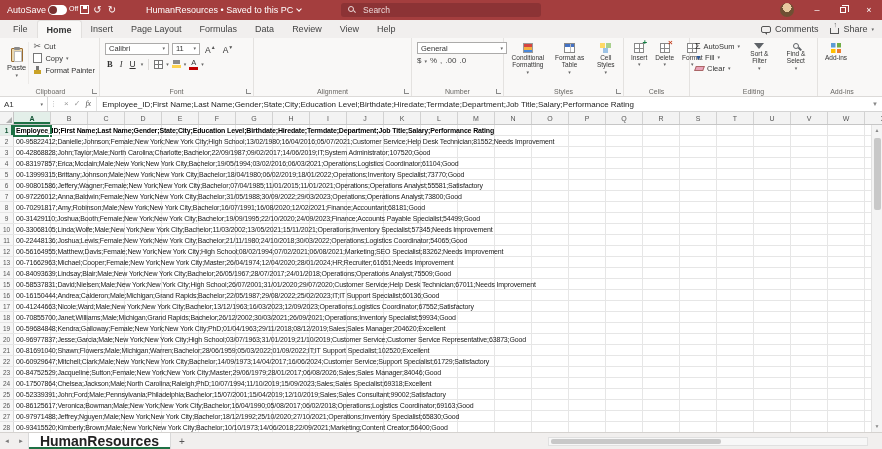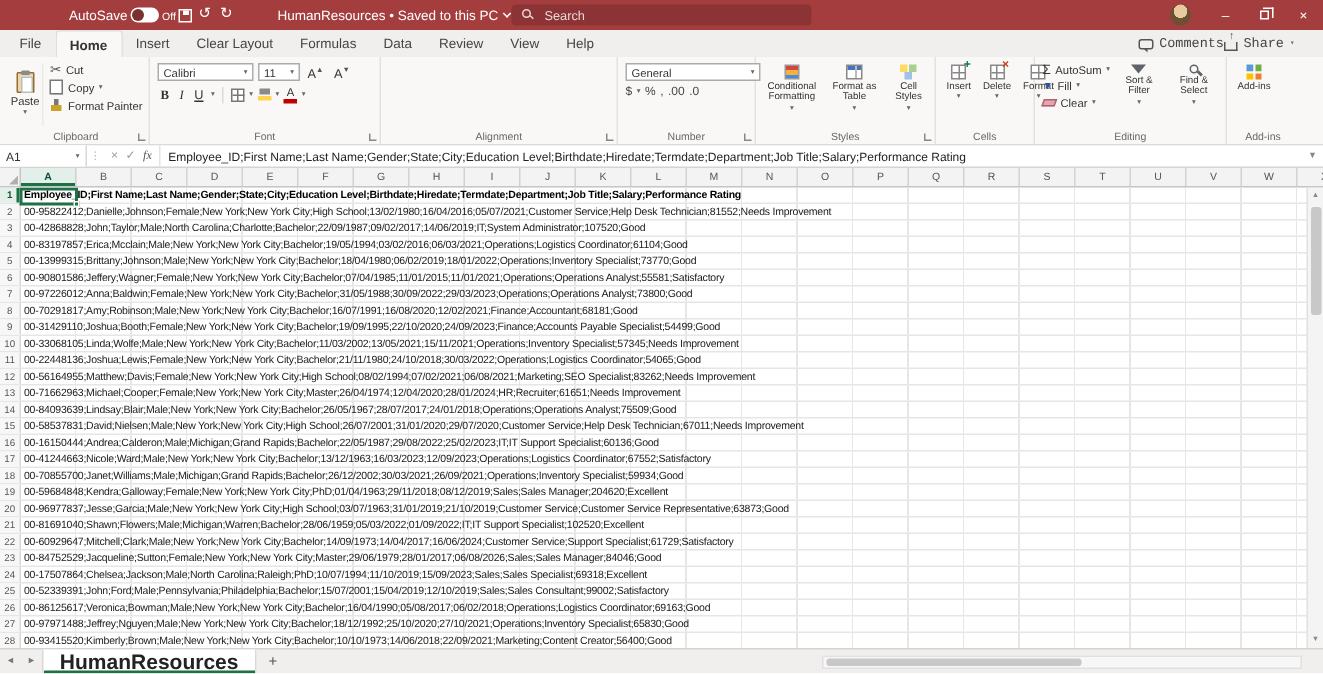--- a/index.html
+++ b/index.html
@@ -1,21 +1,21 @@
 <!DOCTYPE html>
 <html style="--titlebar-red: #A43E3E; --search-box-red: #8C3335; --selection-green: #1E7145; --header-selected-bg: #E3EFE9; --font-color-red: #C00000; --fill-yellow: #FFD34D;"><head>
 <meta charset="utf-8">
 <style>
   *{margin:0;padding:0;box-sizing:border-box;}
   html,body{width:882px;height:449px;overflow:hidden;font-family:"Liberation Sans",sans-serif;background:#fff;}
   .app{position:relative;width:882px;height:449px;background:#fff;overflow:hidden;}
 
   
   .titlebar{position:absolute;left:0;top:0;width:882px;height:20px;background:var(--titlebar-red,#A43E3E);display:flex;align-items:center;color:#fff;font-size:9px;padding-left:7px;}
-  .tbg{display:flex;align-items:flex-end;gap:2px;margin-left:39px;}
+  .tbg{display:flex;align-items:flex-start;gap:2px;}
   .toggle{width:19px;height:10px;border-radius:6px;background:#fff;display:flex;align-items:center;padding:0 1px;}
   .knob{width:8px;height:8px;border-radius:50%;background:#7a3030;}
   .tstate{font-size:7px;}
   .i-save{width:9px;height:9px;border:1px solid #fff;display:inline-block;position:relative;}
   .i-save::before{content:"";position:absolute;left:2px;top:0;width:4px;height:3px;background:#fff;}
   .tbtn{background:none;border:none;color:#fff;font-size:10px;line-height:1;cursor:default;padding:0 2px;}
   .doc-title{margin-left:28px;display:flex;align-items:center;gap:4px;white-space:nowrap;}
   .chev{width:4px;height:4px;border-right:1px solid currentColor;border-bottom:1px solid currentColor;transform:rotate(45deg);display:inline-block;margin-top:-2px;}
   .search{position:absolute;left:50%;top:3px;transform:translateX(-50%);width:200px;height:14px;background:var(--search-box-red,#8C3335);border:none;border-radius:3px;color:#fff;font-size:8.5px;padding-left:22px;outline:none;font-family:"Liberation Sans",sans-serif;}
   .search::placeholder{color:#EBD8D8;}
@@ -25,21 +25,21 @@
   .avatar{width:14px;height:14px;border-radius:50%;background:radial-gradient(circle at 50% 32%,#E8C9A0 0 38%,#6F4F33 39% 100%);margin-right:10px;}
   .winbtn{width:26px;height:20px;display:flex;align-items:center;justify-content:center;color:#fff;font-size:9px;}
   .i-restore{width:6px;height:6px;border:1px solid #fff;position:relative;display:inline-block;}
   .i-restore::before{content:"";position:absolute;left:1px;top:-3px;width:6px;height:6px;border-top:1px solid #fff;border-right:1px solid #fff;}
 
   
   .tabsrow{position:absolute;left:0;top:20px;width:882px;height:18px;background:#F1EFEE;display:flex;align-items:stretch;padding-left:4px;font-size:9px;color:#444;}
   .rtabs{display:flex;align-items:stretch;}
   .rtab{padding:0 9px;display:flex;align-items:center;cursor:default;white-space:nowrap;}
   .rtab.active{background:#F9F8F7;border:1px solid #E1DFDD;border-bottom:none;border-radius:3px 3px 0 0;font-weight:bold;color:#333;}
-  .tabs-right{margin-left:auto;display:flex;align-items:center;padding-right:19px;color:#444;font-family:Liberation Mono, monospace;}
+  .tabs-right{margin-left:auto;display:flex;align-items:center;gap:12px;padding-right:8px;color:#444;}
   .trbtn{display:flex;align-items:center;gap:4px;}
   .i-comment{width:10px;height:7px;border:1px solid #555;border-radius:2px;display:inline-block;position:relative;}
   .i-comment::after{content:"";position:absolute;left:2px;bottom:-3px;border-left:3px solid transparent;border-top:3px solid #555;}
   .i-share{position:relative;width:9px;height:6px;border:1px solid #555;border-top:none;display:inline-block;margin-top:4px;}
   .i-share::after{content:"↑";position:absolute;left:2px;top:-7px;font-size:7px;color:#555;}
 
   
   .ribbon{position:absolute;left:0;top:38px;width:882px;height:59px;background:#F9F8F7;border-bottom:1px solid #DCDAD8;display:flex;padding-left:2px;}
   .rgroup{position:relative;border-right:1px solid #E4E2E0;padding:4px 4px 12px 5px;display:flex;gap:4px;flex:0 0 auto;}
   .rg-label{position:absolute;left:0;right:0;bottom:1px;text-align:center;font-size:7px;color:#6a6865;}
@@ -86,21 +86,21 @@
   .i-sigma{font-size:9px;color:#333;line-height:1;}
   .i-filldown{font-size:7px;color:#2B579A;line-height:1;}
   .i-eraser{width:9px;height:5px;display:inline-block;background:#E8A2B8;border:1px solid #A66;transform:skewX(-20deg);}
   .i-funnel{width:0;height:0;border-left:5px solid transparent;border-right:5px solid transparent;border-top:6px solid #5f6368;display:inline-block;}
   .i-mag{width:6px;height:6px;border:1.5px solid #5f6368;border-radius:50%;display:inline-block;position:relative;}
   .i-mag::after{content:"";position:absolute;width:4px;height:1.5px;background:#5f6368;right:-4px;bottom:-1px;transform:rotate(45deg);}
   .i-puzzle{width:10px;height:10px;display:inline-block;background:linear-gradient(#5B9BD5,#5B9BD5) 0 0/4.5px 4.5px no-repeat,linear-gradient(#70AD47,#70AD47) 5.5px 0/4.5px 4.5px no-repeat,linear-gradient(#FFC000,#FFC000) 0 5.5px/4.5px 4.5px no-repeat,linear-gradient(#ED7D31,#ED7D31) 5.5px 5.5px/4.5px 4.5px no-repeat;}
 
   
   .formulabar{position:absolute;left:0;top:97px;width:882px;height:15px;background:#fff;border-bottom:1px solid #D4D4D4;display:flex;align-items:stretch;font-size:8px;color:#333;}
-  .namebox{width:58px;border-right:1px solid #D8D8D8;display:flex;align-items:center;justify-content:space-between;padding:0 4px;background:#fff;}
+  .namebox{width:48px;border-right:1px solid #D8D8D8;display:flex;align-items:center;justify-content:space-between;padding:0 4px;background:#fff;}
   .fb-dots{display:flex;align-items:center;color:#AAA;font-size:7px;padding:0 2px;}
   .fb-btns{display:flex;align-items:center;gap:5px;padding:0 5px;border-right:1px solid #E4E4E4;}
   .fbico{color:#9A9A9A;font-size:8px;line-height:1;}
   .fbico.fx{font-style:italic;font-family:"Liberation Serif",serif;color:#555;}
   .fb-input{flex:1;display:flex;align-items:center;padding-left:5px;white-space:nowrap;overflow:hidden;font-size:8px;color:#222;}
   .fb-expand{width:14px;display:flex;align-items:center;justify-content:center;color:#888;font-size:6px;}
 
   
   .sheet{position:absolute;left:0;top:112px;width:882px;height:320px;overflow:hidden;background:#fff;}
   .colheaders{display:flex;height:13px;background:#F3F3F3;border-bottom:1px solid #C6C6C6;}
@@ -160,21 +160,21 @@
         </span>
       <span class="winbtn">×</span>
     </div>
   </div>
 
   <div class="tabsrow">
     <div class="rtabs">
         <div class="rtab">File</div>
         <div class="rtab active">Home</div>
         <div class="rtab">Insert</div>
-        <div class="rtab">Clear Layout</div>
+        <div class="rtab">Page Layout</div>
         <div class="rtab">Formulas</div>
         <div class="rtab">Data</div>
         <div class="rtab">Review</div>
         <div class="rtab">View</div>
         <div class="rtab">Help</div>
       </div>
     <div class="tabs-right">
       <div class="trbtn">
         <span class="i-comment"></span>
         <span>Comments</span>

